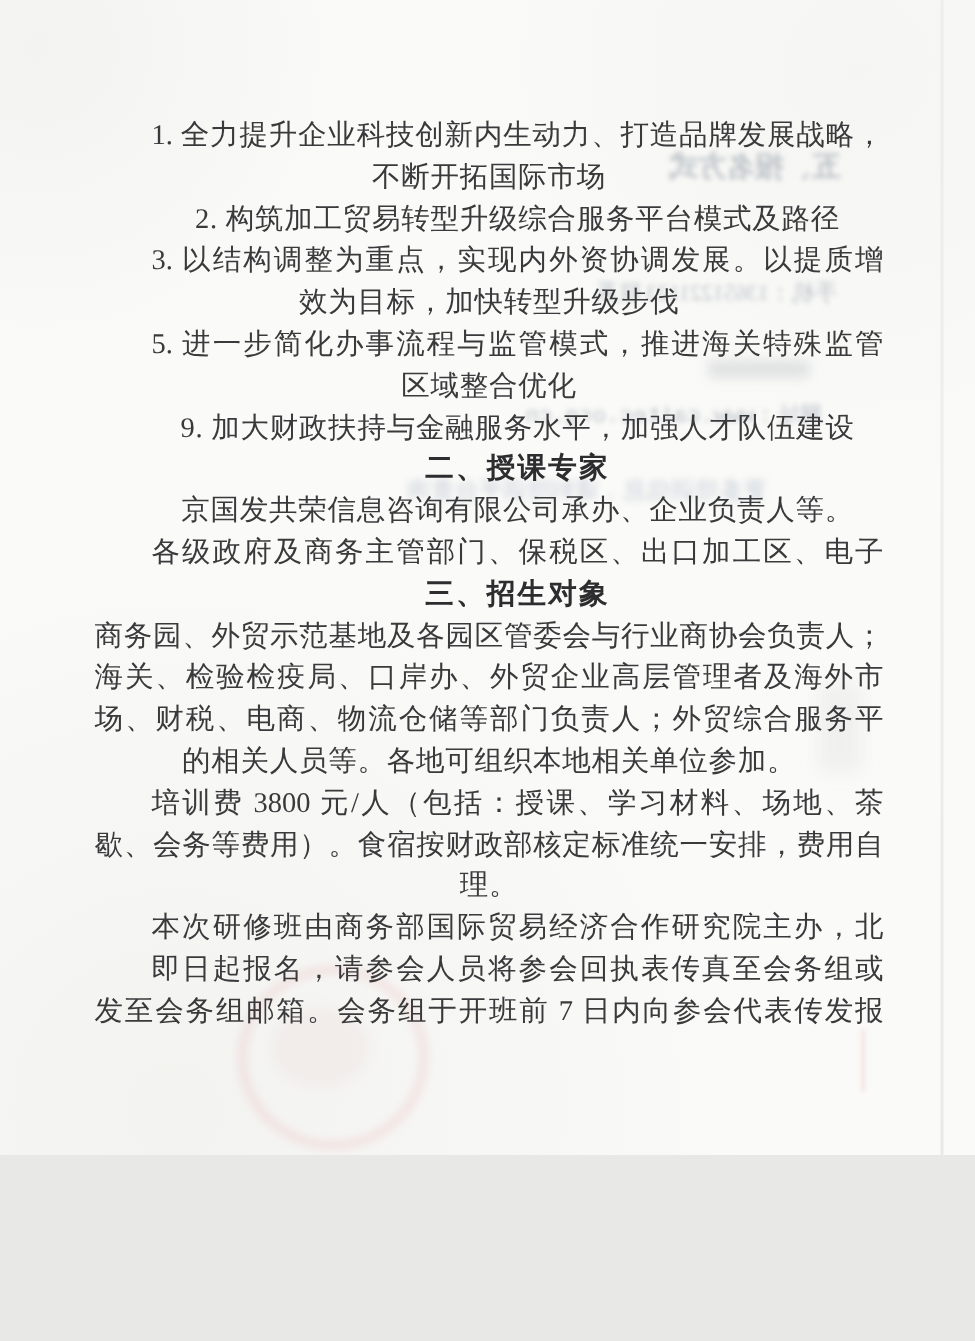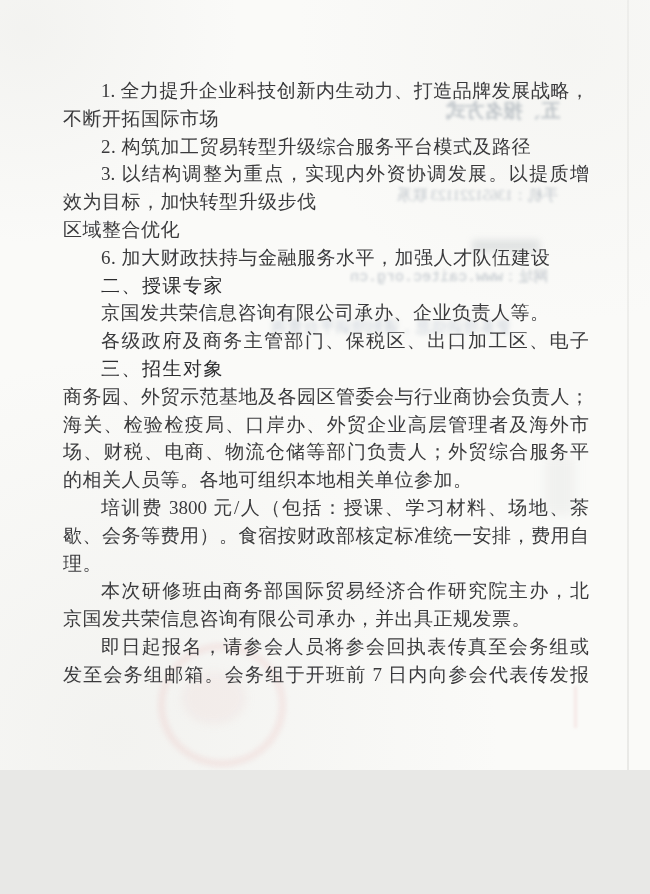--- a/index.html
+++ b/index.html
@@ -28,32 +28,33 @@
     top: 77px;
     width: 526px;
   }
   .ln {
     font-size: 19px;
     line-height: 27.8px;
     height: 27.8px;
     color: #3a3a3c;
     letter-spacing: 0.5px;
     white-space: nowrap;
+    text-align: center;
   }
   .ln.fill {
     white-space: normal;
     letter-spacing: 0;
     text-align: justify;
     text-align-last: justify;
     text-justify: inter-character;
     overflow: hidden;
   }
   .ln.indent { padding-left: 38px; }
   .ln.heading {
-    font-weight: normal;
+    font-weight: bold;
     color: #2d2d2f;
     letter-spacing: 1.5px;
   }
 
   
   .artifact {
     position: absolute;
     transform: scaleX(-1);
     color: rgba(128,140,154,0.48);
     filter: blur(1.6px);
@@ -140,35 +141,35 @@
   <div class="stamp"></div>
   <div class="stamp-inner"></div>
   <div class="pink-streak"></div>
 
   <div class="doc">
     <div class="ln indent fill">1. 全力提升企业科技创新内生动力、打造品牌发展战略，</div>
     <div class="ln">不断开拓国际市场</div>
     <div class="ln indent">2. 构筑加工贸易转型升级综合服务平台模式及路径</div>
     <div class="ln indent fill">3. 以结构调整为重点，实现内外资协调发展。以提质增</div>
     <div class="ln">效为目标，加快转型升级步伐</div>
+    <div class="ln indent fill">5. 进一步简化办事流程与监管模式，推进海关特殊监管</div>
     <div class="ln">区域整合优化</div>
-    <div class="ln indent">6. 加大财政扶持与金融服务水平，加强人才队伍建设</div>
+    <div class="ln indent">9. 加大财政扶持与金融服务水平，加强人才队伍建设</div>
     <div class="ln indent heading">二、授课专家</div>
     <div class="ln indent">京国发共荣信息咨询有限公司承办、企业负责人等。</div>
     <div class="ln indent fill">各级政府及商务主管部门、保税区、出口加工区、电子</div>
     <div class="ln indent heading">三、招生对象</div>
     <div class="ln fill">商务园、外贸示范基地及各园区管委会与行业商协会负责人；</div>
     <div class="ln fill">海关、检验检疫局、口岸办、外贸企业高层管理者及海外市</div>
     <div class="ln fill">场、财税、电商、物流仓储等部门负责人；外贸综合服务平</div>
     <div class="ln">的相关人员等。各地可组织本地相关单位参加。</div>
     <div class="ln indent fill">培训费 3800 元/人（包括：授课、学习材料、场地、茶</div>
     <div class="ln fill">歇、会务等费用）。食宿按财政部核定标准统一安排，费用自</div>
     <div class="ln">理。</div>
     <div class="ln indent fill">本次研修班由商务部国际贸易经济合作研究院主办，北</div>
-    <div class="ln">京国发共荣信息咨询有限公司承办，并出具正规发票。</div>
     <div class="ln indent fill">即日起报名，请参会人员将参会回执表传真至会务组或</div>
     <div class="ln fill">发至会务组邮箱。会务组于开班前 7 日内向参会代表传发报</div>
   </div>
 
   <div class="edge-line"></div>
   <div class="bottom-band"></div>
 
 </div>
 
 </body></html>

